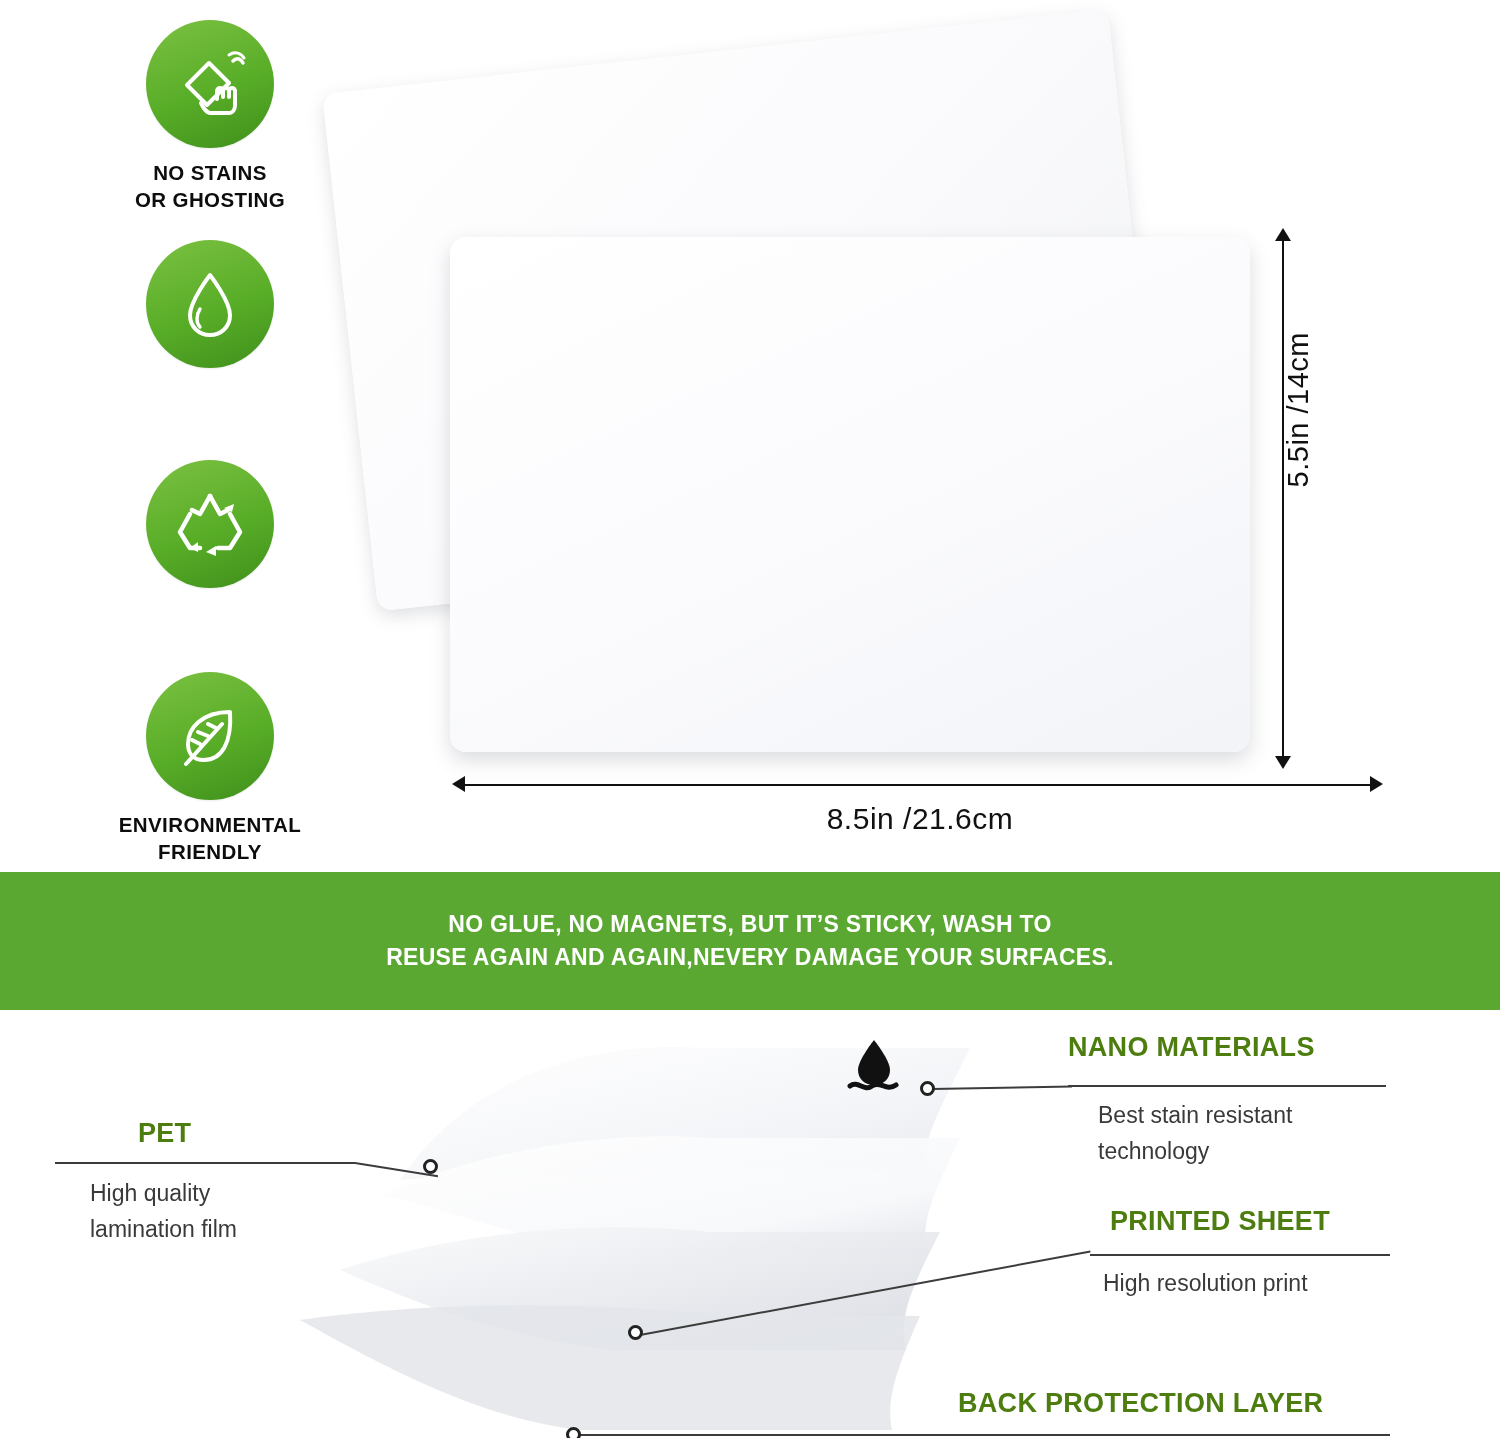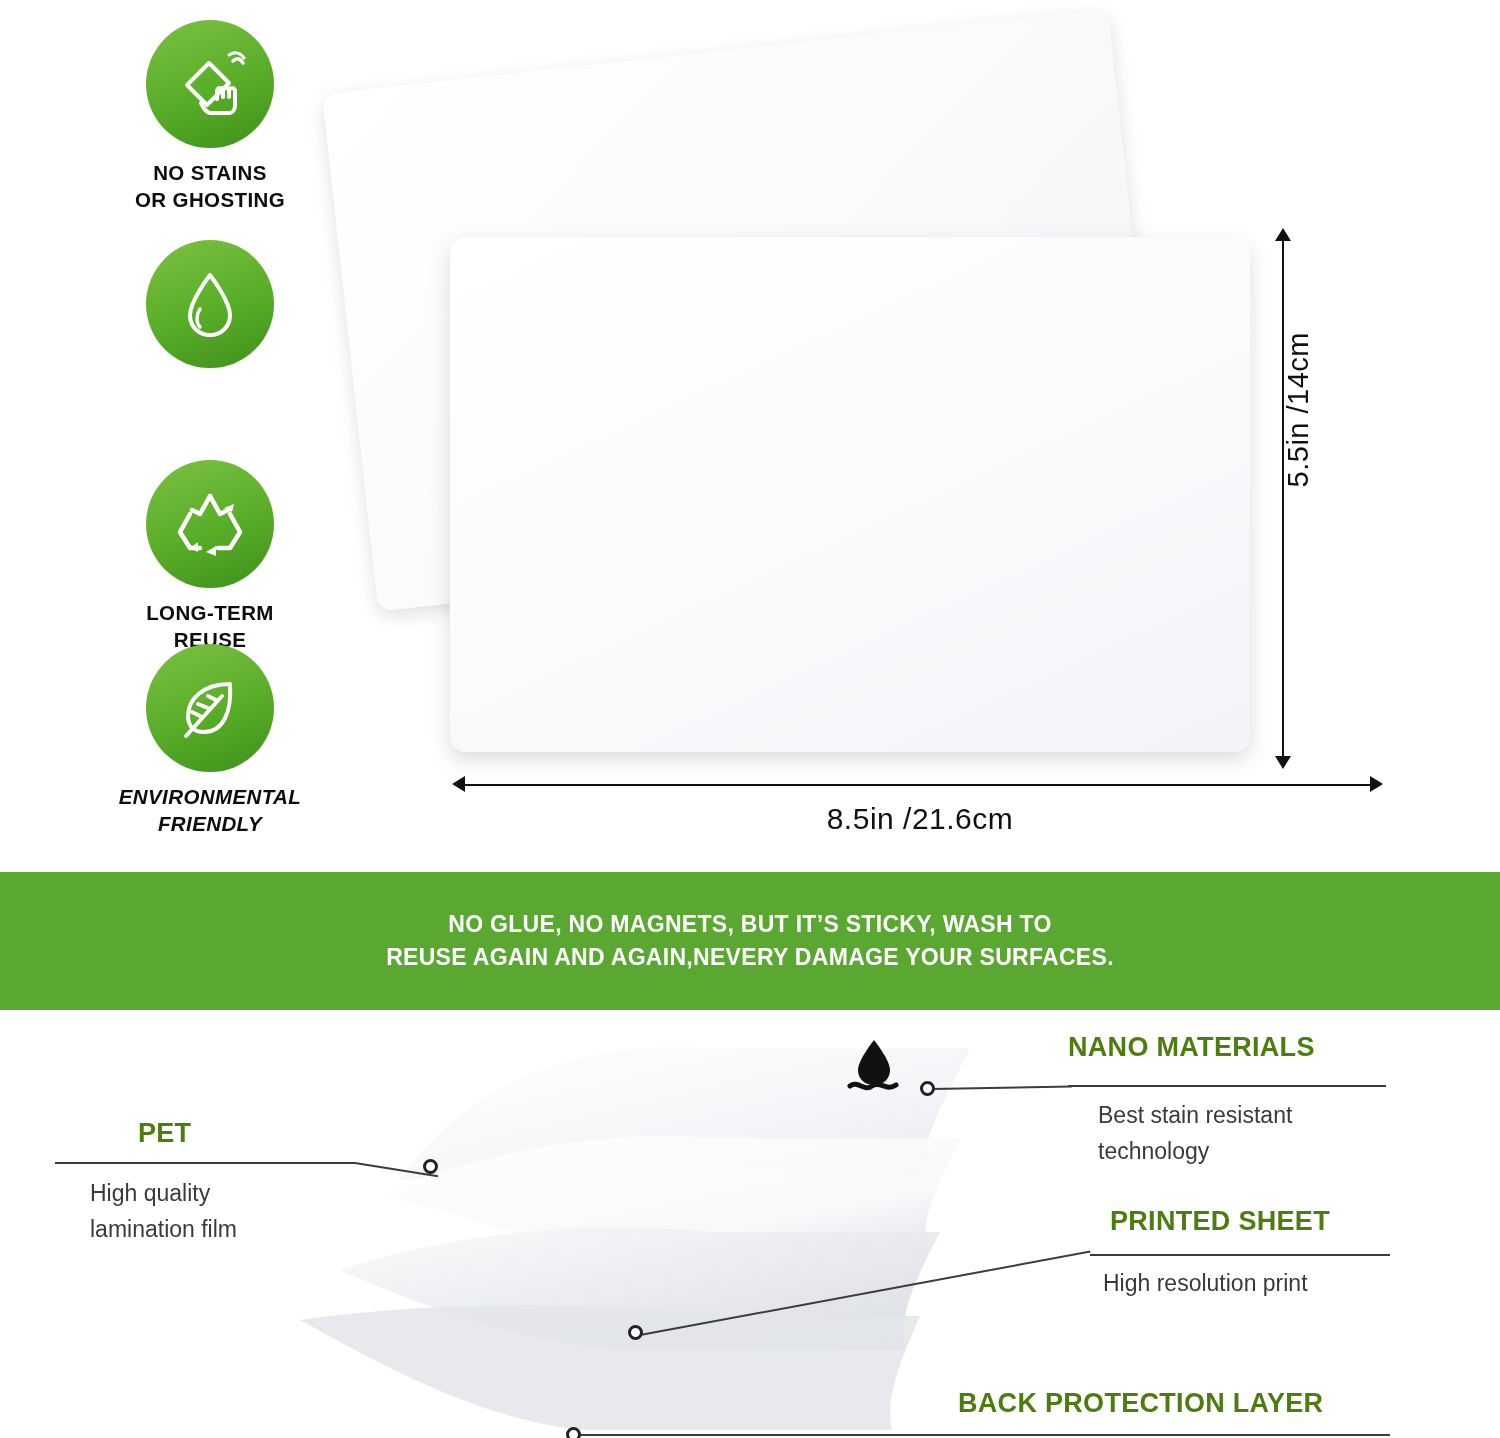--- a/index.html
+++ b/index.html
@@ -278,25 +278,23 @@
             <path d="M40 10 L50 28 L58 24"></path>
             <path d="M40 10 L30 28 L22 24"></path>
             <path d="M20 28 L10 46 L20 62 L30 62"></path>
             <path d="M20 62 L28 56 L28 66 Z" fill="#ffffff" stroke="none"></path>
             <path d="M60 28 L70 46 L60 62 L48 62"></path>
             <path d="M62 26 L54 22 L64 18 Z" fill="#ffffff" stroke="none"></path>
             <path d="M36 66 L46 60 L46 70 Z" fill="#ffffff" stroke="none"></path>
           </g>
         </svg>
       </div>
-      <div class="feature-label">LONG-TERM
-REUSE</div>
     </div>
 
-    <div class="feature-item" style="top:632px;font-style:italic;">
+    <div class="feature-item" style="top:660px;">
       <div class="feature-badge">
         <svg width="76" height="76" viewBox="0 0 76 76">
           <g fill="none" stroke="#ffffff" stroke-width="4" stroke-linecap="round" stroke-linejoin="round">
             <path d="M58 14 C30 14 16 30 16 46 C16 56 22 62 32 62 C50 62 60 44 58 14 Z"></path>
             <path d="M14 66 L50 26"></path>
             <path d="M36 38 L26 34"></path>
             <path d="M44 30 L36 26"></path>
             <path d="M28 46 L20 42"></path>
           </g>
         </svg>

